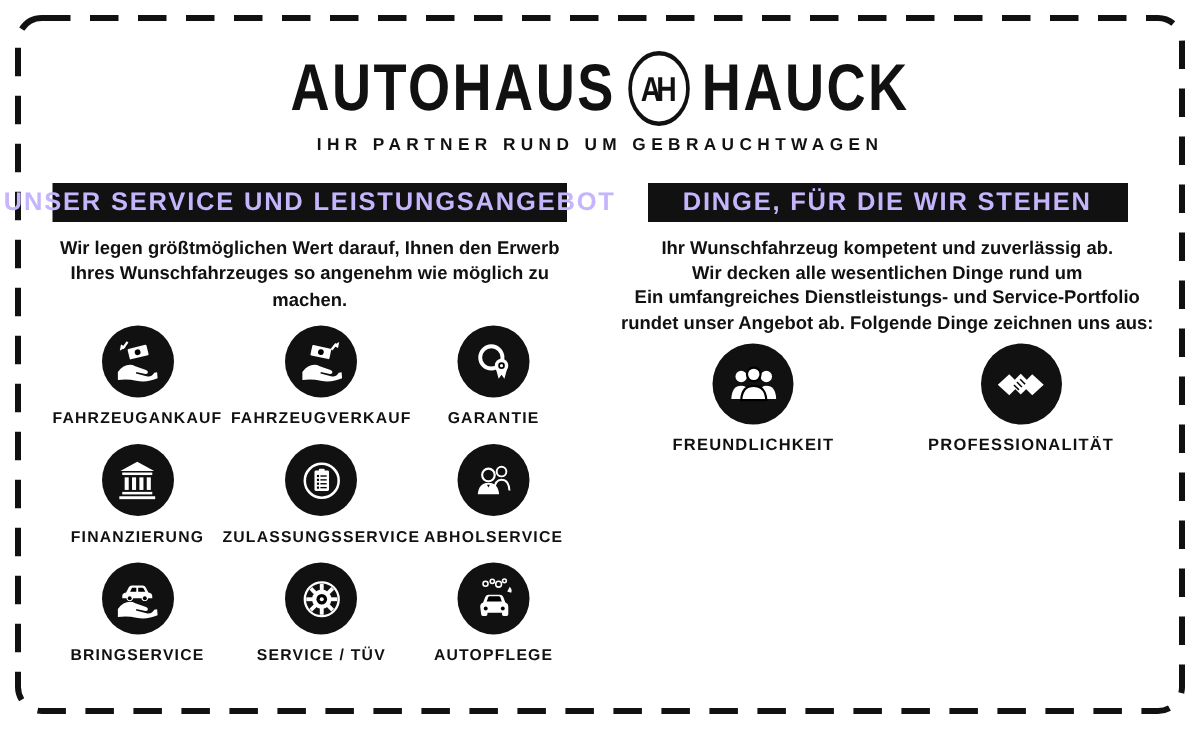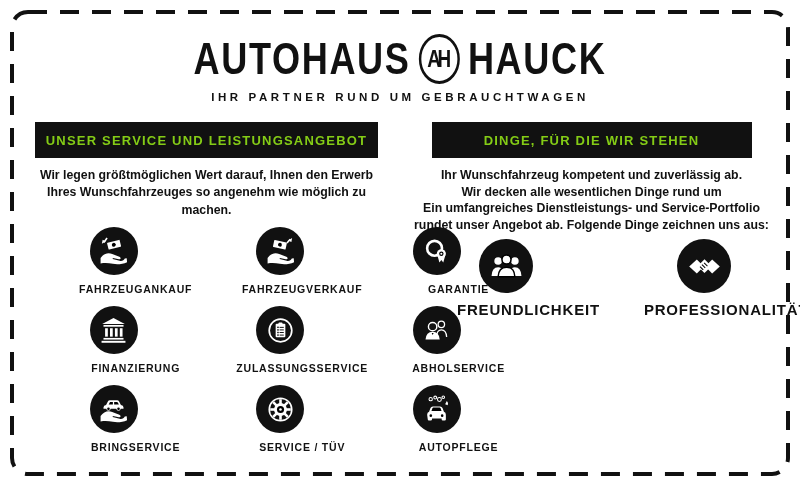--- a/index.html
+++ b/index.html
@@ -14,38 +14,38 @@
   .brand-word{font-size:44px;font-weight:bold;letter-spacing:2px;line-height:1;}
   .logo-circle{width:44px;height:44px;border:3.5px solid #111;border-radius:50%;
                display:flex;align-items:center;justify-content:center;flex:0 0 auto;}
   .logo-circle span{font-size:23px;font-weight:bold;letter-spacing:-4px;padding-right:4px;}
   .tagline{margin-top:7px;font-size:11.5px;font-weight:bold;letter-spacing:3.6px;}
 
   
   .col{position:absolute;top:122px;}
   .col-left{left:35px;width:343px;}
   .col-right{left:413px;width:357px;}
-  .bar{background:#111;color:#84cc16;height:36px;display:flex;align-items:center;justify-content:center;
-       font-size:13px;font-weight:bold;letter-spacing:1.2px;white-space:nowrap;}
+  .bar{background:#111;color:#c4b5fd;height:26px;display:flex;align-items:center;justify-content:center;
+       font-size:17px;font-weight:bold;letter-spacing:1.2px;white-space:nowrap;}
   .col-right .bar{width:320px;margin:0 auto;}
   .intro{margin-top:9px;text-align:center;font-size:12.3px;font-weight:bold;line-height:1.42;}
   .col-right .intro{line-height:1.35;}
 
   
   .grid{margin-top:8px;display:grid;grid-template-columns:repeat(3,1fr);row-gap:11px;}
   .cell{display:flex;flex-direction:column;align-items:center;}
   .disc{width:48px;height:48px;border-radius:50%;background:#111;
         display:flex;align-items:center;justify-content:center;}
   .disc svg{width:31px;height:31px;display:block;}
-  .cell-label{margin-top:8px;font-size:10.5px;font-weight:bold;letter-spacing:0.8px;white-space:nowrap;margin-left:44px;}
+  .cell-label{margin-top:8px;font-size:10.5px;font-weight:bold;letter-spacing:0.8px;white-space:nowrap;}
   .values-row{margin-top:6px;display:flex;justify-content:space-between;}
   .values-row .cell{flex:1;}
   .values-row .disc{width:54px;height:54px;}
   .values-row .disc svg{width:35px;height:35px;}
-  .values-row .cell-label{font-size:15px;}
+  .values-row .cell-label{font-size:11px;}
 </style>
 </head>
 <body>
 
 <div class="page">
 
   <svg class="border-svg" width="800" height="486" viewBox="0 0 800 486">
     <rect x="12" y="12" width="776" height="462" rx="16" fill="none" stroke="#111" stroke-width="4" stroke-dasharray="19 13"></rect>
   </svg>
 

